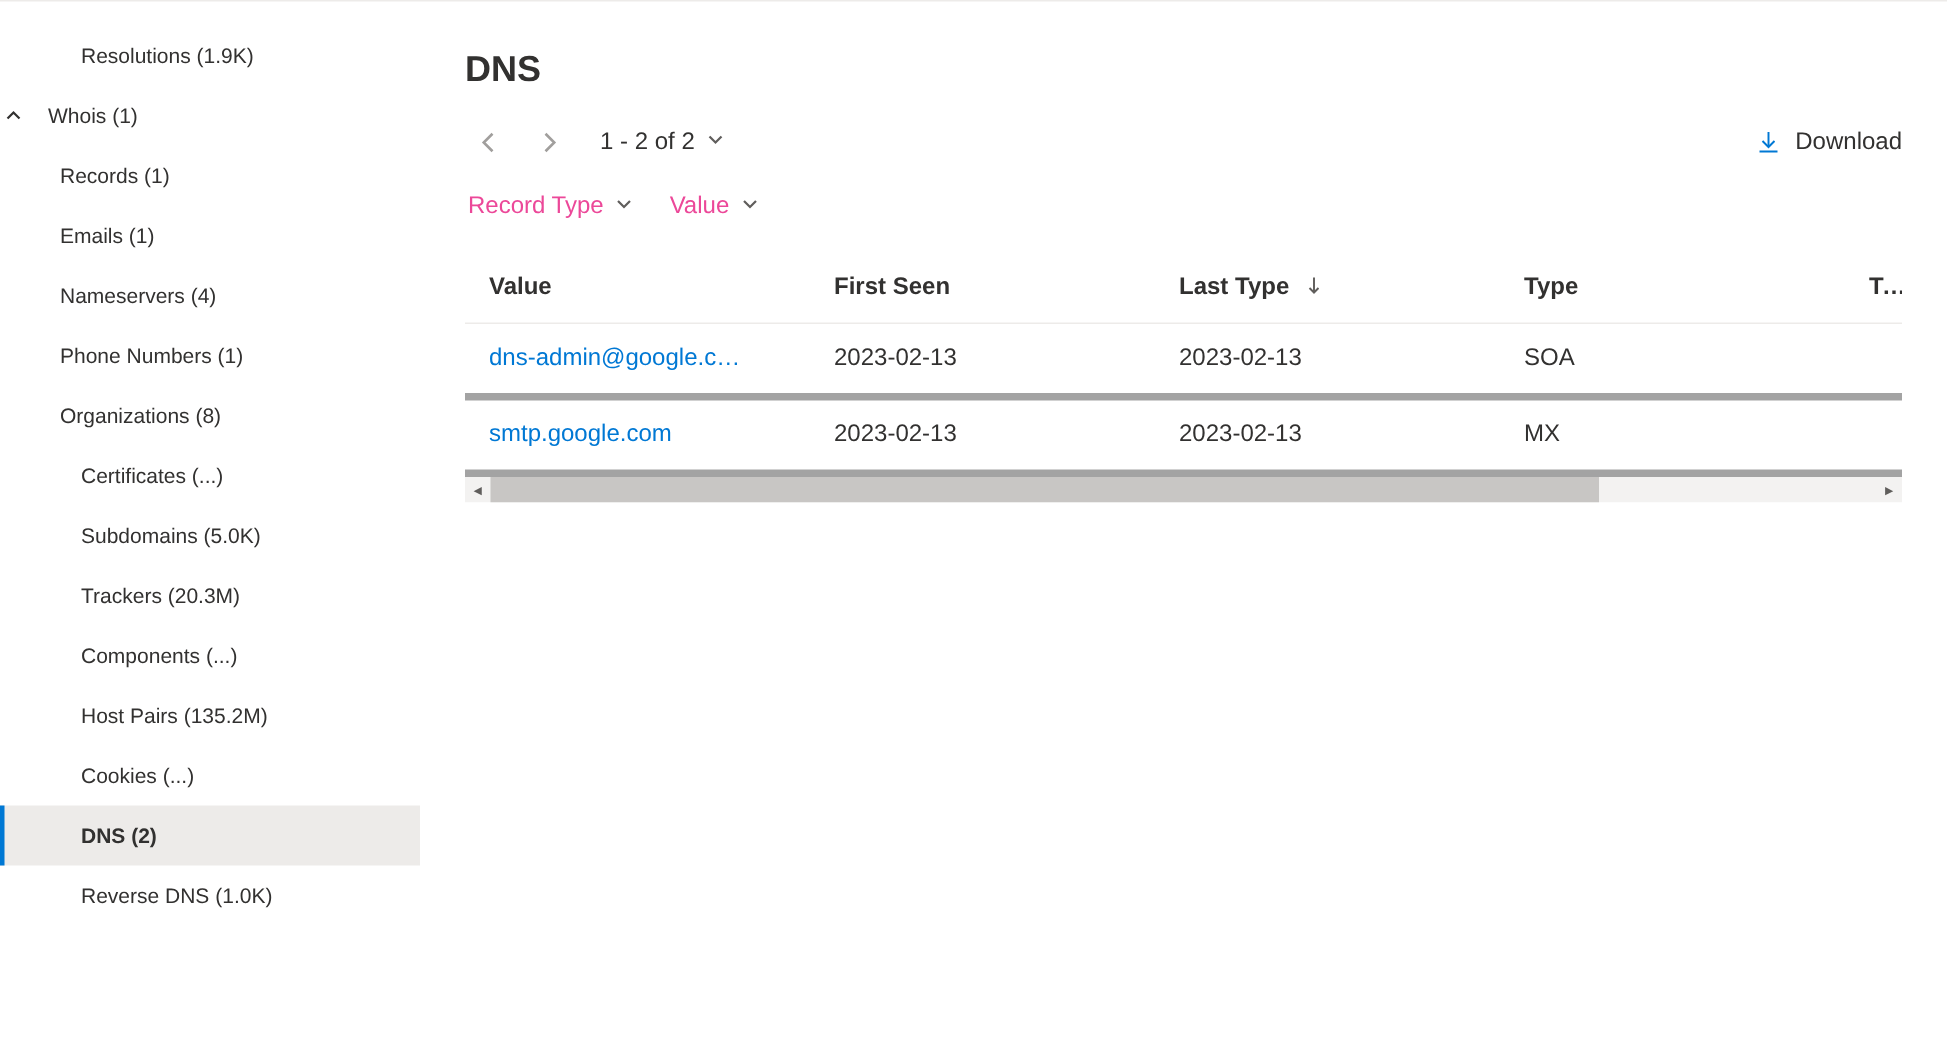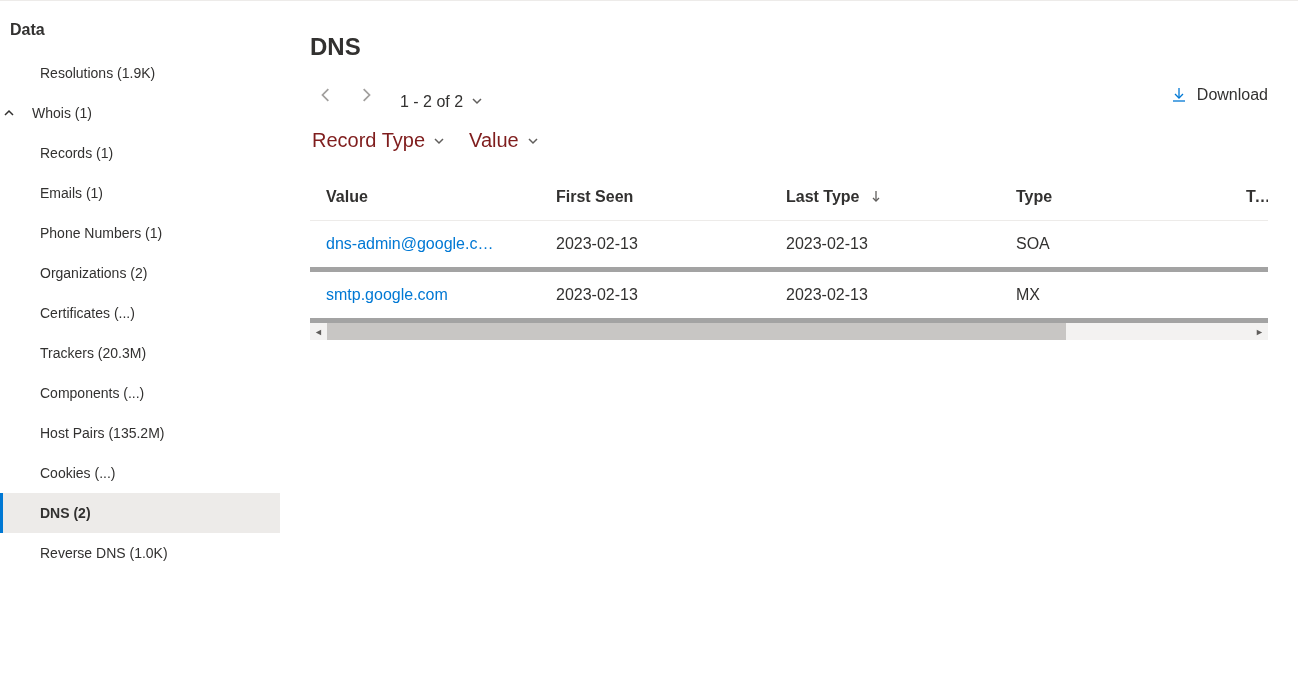--- a/index.html
+++ b/index.html
@@ -32,21 +32,21 @@
     .nav-list { list-style: none; }
     .nav-item {
       display: flex;
       align-items: center;
       height: 40px;
       font-size: 14px;
       color: #323130;
       cursor: pointer;
       position: relative;
     }
-    .nav-item.level-1 { padding-left: 40px; }
+    .nav-item.level-1 { padding-left: 54px; }
     .nav-item.level-2 { padding-left: 40px; }
     .nav-item.has-caret { }
     .nav-item.has-caret .caret {
       width: 18px;
       display: inline-flex;
       justify-content: center;
       margin-right: 14px;
     }
     .nav-item.selected {
       background: #edebe9;
@@ -75,21 +75,21 @@
       margin-top: 20px;
     }
     .toolbar {
       display: flex;
       align-items: center;
       justify-content: space-between;
       margin-bottom: 18px;
     }
     .toolbar-left {
       display: flex;
-      align-items: flex-end;
+      align-items: center;
       gap: 8px;
     }
     .pager-btn {
       width: 32px;
       height: 32px;
       display: inline-flex;
       align-items: center;
       justify-content: center;
       color: #a19f9d;
       cursor: pointer;
@@ -117,22 +117,22 @@
     .filters {
       display: flex;
       gap: 24px;
       margin-bottom: 22px;
       padding-left: 2px;
     }
     .filter {
       display: inline-flex;
       align-items: center;
       gap: 8px;
-      font-size: 20px;
-      color: #7f1d1d;
+      font-size: 16px;
+      color: #ec4899;
       cursor: pointer;
     }
     .filter svg { width: 12px; height: 12px; color: #605e5c; }
     
     .table-wrap {
       overflow-x: hidden;
       position: relative;
     }
     table {
       border-collapse: collapse;
@@ -195,47 +195,52 @@
       background: #c8c6c4;
     }
     .chevron-down svg { width: 12px; height: 12px; color: #605e5c; }
   </style>
 </head>
 <body>
 
 <div class="layout">
 
   <nav class="sidebar">
-    <div class="sidebar-title">Data</div>
     <ul class="nav-list">
       <li class="nav-item level-1">
           <span>Resolutions (1.9K)</span>
         </li>
       <li class="nav-item has-caret">
         <span class="caret">
           <svg viewBox="0 0 12 12" fill="none" stroke="currentColor" stroke-width="1.5">
               <polyline points="2,8 6,4 10,8"></polyline>
             </svg>
         </span>
         <span>Whois (1)</span>
       </li>
       <li class="nav-item level-2">
           <span>Records (1)</span>
         </li>
       <li class="nav-item level-2">
           <span>Emails (1)</span>
         </li>
       <li class="nav-item level-2">
+          <span>Nameservers (4)</span>
+        </li>
+      <li class="nav-item level-2">
           <span>Phone Numbers (1)</span>
         </li>
       <li class="nav-item level-2">
-          <span>Organizations (2)</span>
+          <span>Organizations (8)</span>
         </li>
       <li class="nav-item level-1">
           <span>Certificates (...)</span>
+        </li>
+      <li class="nav-item level-1">
+          <span>Subdomains (5.0K)</span>
         </li>
       <li class="nav-item level-1">
           <span>Trackers (20.3M)</span>
         </li>
       <li class="nav-item level-1">
           <span>Components (...)</span>
         </li>
       <li class="nav-item level-1">
           <span>Host Pairs (135.2M)</span>
         </li>

